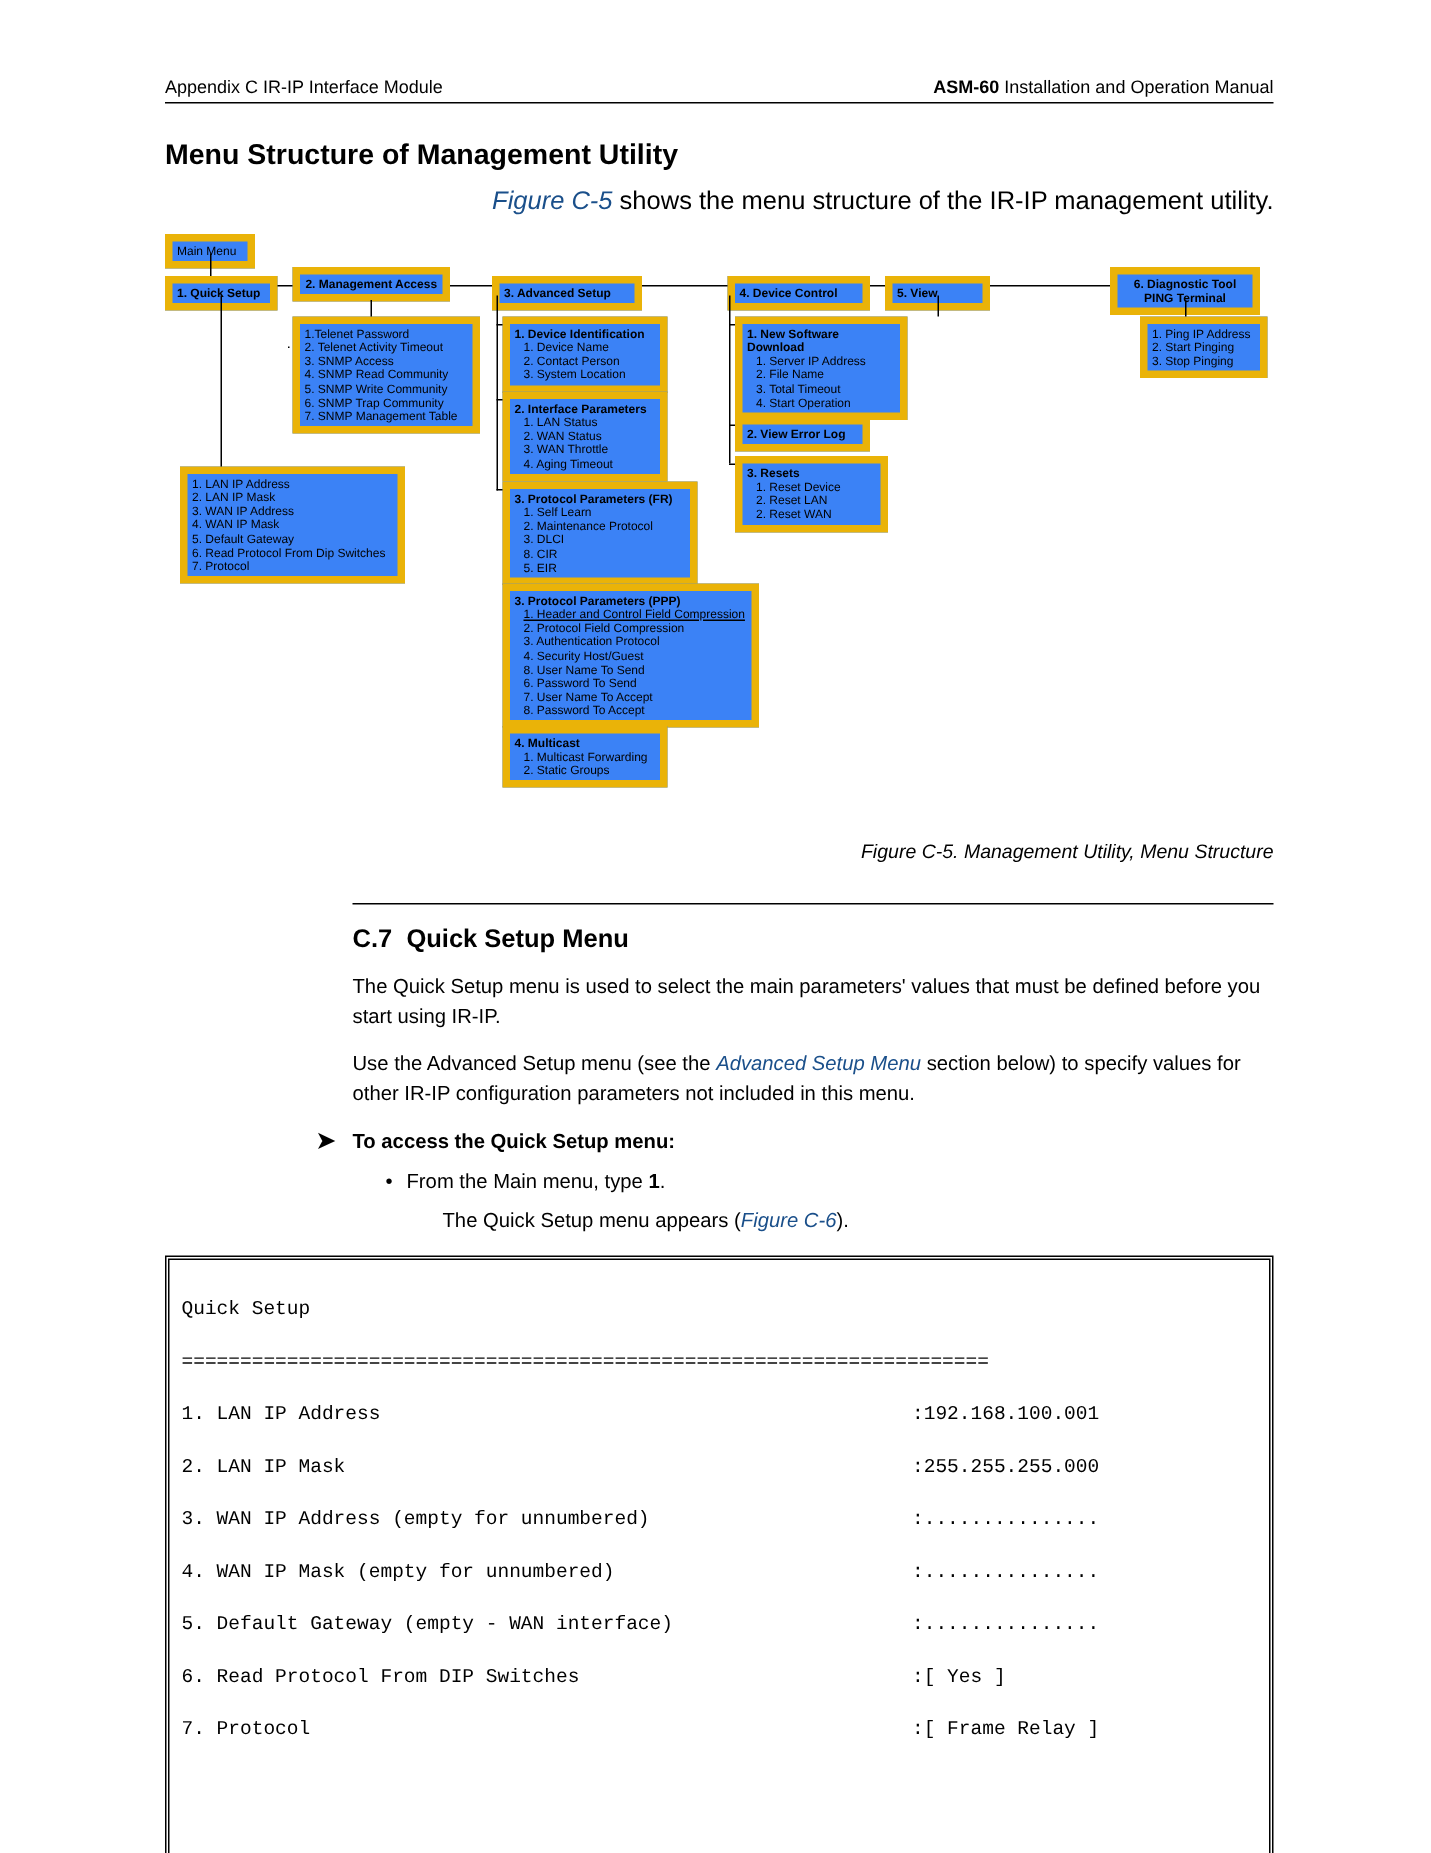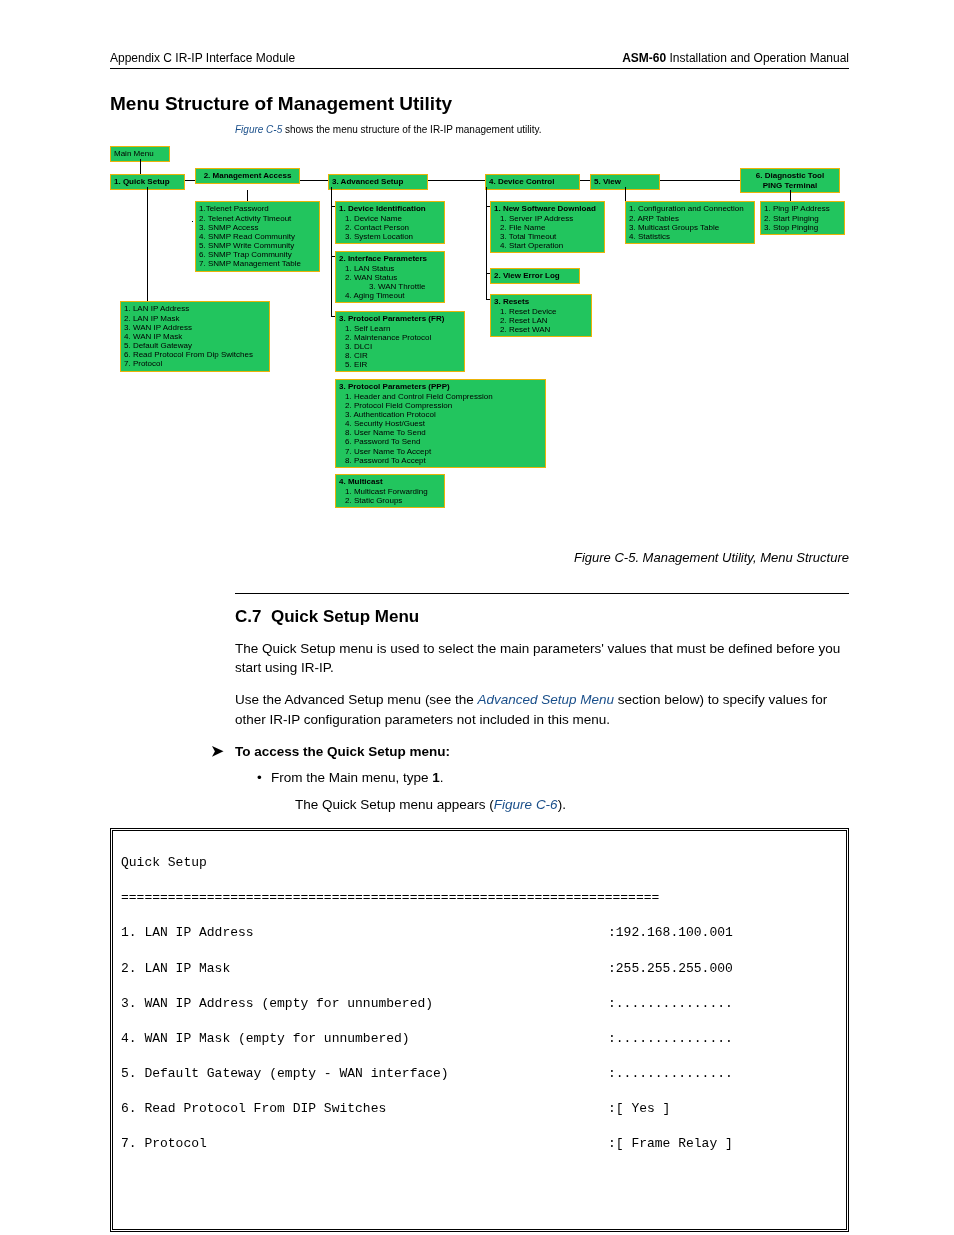--- a/index.html
+++ b/index.html
@@ -1,24 +1,24 @@
 <!DOCTYPE html>
 <html><head>
 <meta charset="utf-8">
 <style>
   * { box-sizing: border-box; margin: 0; padding: 0; }
   body { font-family: "Segoe UI", "Helvetica Neue", Arial, sans-serif; font-size: 13px; color: #000; background: #fff; width: 954px; margin: 0 auto; padding: 50px 105px 50px 110px; line-height: 1.35; }
   .page-header { display: flex; justify-content: space-between; border-bottom: 1px solid #000; padding-bottom: 2px; margin-bottom: 22px; font-size: 12px; }
   h2.section-title { font-family: "Segoe UI Semibold", Arial, sans-serif; font-weight: 700; font-size: 19px; margin-bottom: 6px; }
-  .intro-line { margin-left: 125px; font-size: 10px; margin-bottom: 10px; }
+  .intro-line { font-size: 17px; margin-bottom: 10px; text-align: right; }
   .intro-line .fig-link { color: #1a4f8a; font-style: italic; }
 
   
   .diagram { position: relative; height: 395px; margin-bottom: 8px; font-family: Arial, Helvetica, sans-serif; }
-  .dbox { position: absolute; border: 1px solid #eab308; background: #22c55e; font-size: 8px; padding: 2px 3px; line-height: 1.15; }
+  .dbox { position: absolute; border: 5px solid #eab308; background: #3b82f6; font-size: 8px; padding: 2px 3px; line-height: 1.15; }
   .dbox .btitle { font-weight: 700; }
   .dbox .bitem { }
   .hr, .vr { position: absolute; background: #000; }
   .hr { height: 1px; }
   .vr { width: 1px; }
 
   .fig-caption { text-align: right; font-style: italic; font-size: 13px; margin-bottom: 26px; }
 
   .rule { border-top: 1.5px solid #000; margin: 0 0 12px 125px; }
 
@@ -102,34 +102,34 @@
   <div class="dbox" style="left:225px; top:55px; width:110px;">
     <span class="btitle">1. Device Identification</span><br>
     <span class="bitem" style="padding-left:6px;">1. Device Name</span><br>
     <span class="bitem" style="padding-left:6px;">2. Contact Person</span><br>
     <span class="bitem" style="padding-left:6px;">3. System Location</span>
   </div>
   <div class="dbox" style="left:225px; top:105px; width:110px;">
     <span class="btitle">2. Interface Parameters</span><br>
     <span class="bitem" style="padding-left:6px;">1. LAN Status</span><br>
     <span class="bitem" style="padding-left:6px;">2. WAN Status</span><br>
-    <span class="bitem" style="padding-left:6px;margin-left:24px;">3. WAN Throttle</span><br>
+    <span class="bitem" style="padding-left:6px;">3. WAN Throttle</span><br>
     <span class="bitem" style="padding-left:6px;">4. Aging Timeout</span>
   </div>
   <div class="dbox" style="left:225px; top:165px; width:130px;">
     <span class="btitle">3. Protocol Parameters (FR)</span><br>
     <span class="bitem" style="padding-left:6px;">1. Self Learn</span><br>
     <span class="bitem" style="padding-left:6px;">2. Maintenance Protocol</span><br>
     <span class="bitem" style="padding-left:6px;">3. DLCI</span><br>
     <span class="bitem" style="padding-left:6px;">8. CIR</span><br>
     <span class="bitem" style="padding-left:6px;">5. EIR</span>
   </div>
-  <div class="dbox" style="left:225px; top:233px; width:211px;">
+  <div class="dbox" style="left:225px; top:233px; width:171px;">
     <span class="btitle">3. Protocol Parameters (PPP)</span><br>
-    <span class="bitem" style="padding-left:6px;">1. Header and Control Field Compression</span><br>
+    <span class="bitem" style="padding-left:6px;text-decoration:underline;">1. Header and Control Field Compression</span><br>
     <span class="bitem" style="padding-left:6px;">2. Protocol Field Compression</span><br>
     <span class="bitem" style="padding-left:6px;">3. Authentication Protocol</span><br>
     <span class="bitem" style="padding-left:6px;">4. Security Host/Guest</span><br>
     <span class="bitem" style="padding-left:6px;">8. User Name To Send</span><br>
     <span class="bitem" style="padding-left:6px;">6. Password To Send</span><br>
     <span class="bitem" style="padding-left:6px;">7. User Name To Accept</span><br>
     <span class="bitem" style="padding-left:6px;">8. Password To Accept</span>
   </div>
   <div class="dbox" style="left:225px; top:328px; width:110px;">
     <span class="btitle">4. Multicast</span><br>
@@ -153,26 +153,20 @@
     <span class="btitle">3. Resets</span><br>
     <span class="bitem" style="padding-left:6px;">1. Reset Device</span><br>
     <span class="bitem" style="padding-left:6px;">2. Reset LAN</span><br>
     <span class="bitem" style="padding-left:6px;">2. Reset WAN</span>
   </div>
   <div class="vr" style="left:376px; top:41px; height:112px;"></div>
   <div class="hr" style="left:376px; top:60px; width:4px;"></div>
   <div class="hr" style="left:376px; top:127px; width:4px;"></div>
   <div class="hr" style="left:376px; top:153px; width:4px;"></div>
 
-  <div class="dbox" style="left:515px; top:55px; width:130px;">
-    <span class="bitem">1. Configuration and Connection</span><br>
-    <span class="bitem">2. ARP Tables</span><br>
-    <span class="bitem">3. Multicast Groups Table</span><br>
-    <span class="bitem">4. Statistics</span>
-  </div>
   <div class="vr" style="left:515px; top:41px; height:14px;"></div>
 
   <div class="dbox" style="left:650px; top:55px; width:85px;">
     <span class="bitem">1. Ping IP Address</span><br>
     <span class="bitem">2. Start Pinging</span><br>
     <span class="bitem">3. Stop Pinging</span>
   </div>
   <div class="vr" style="left:680px; top:44px; height:11px;"></div>
 </div>
 

